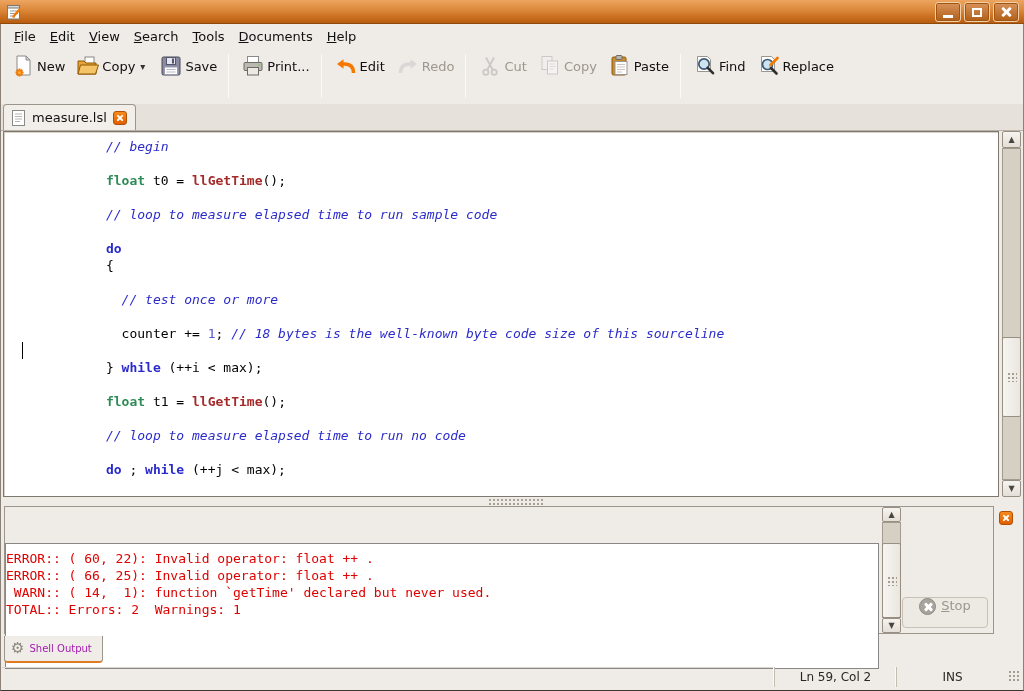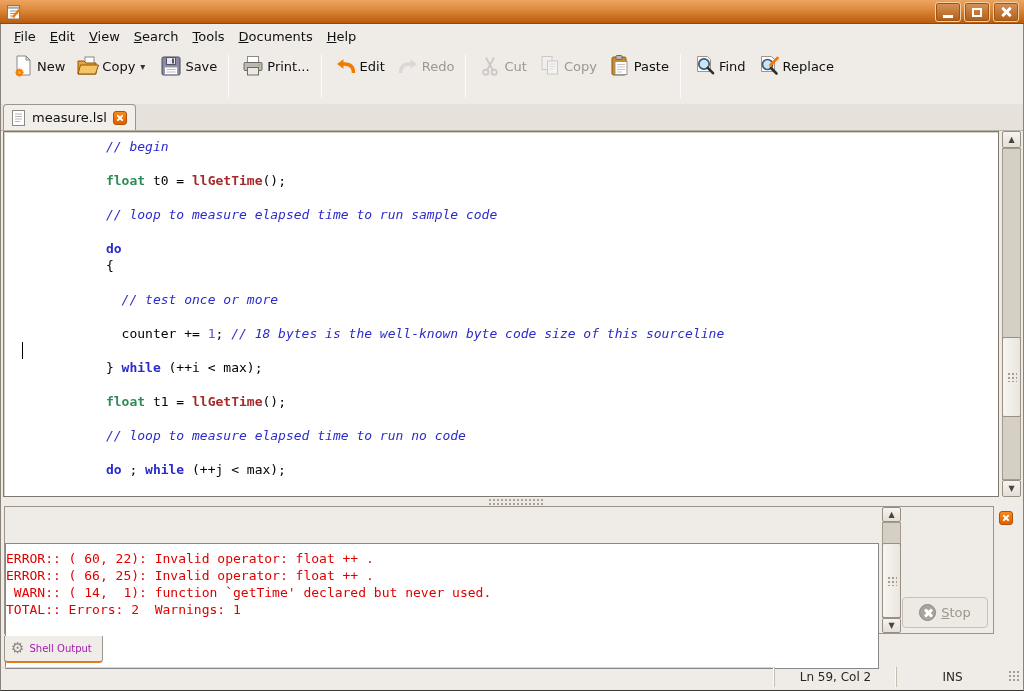--- a/index.html
+++ b/index.html
@@ -113,21 +113,21 @@
     padding:6px 0 0 0; overflow:hidden;
     font-family:"DejaVu Sans Mono","Liberation Mono",monospace; font-size:13px; line-height:17px; white-space:pre;margin-top:36px;
   }
   .seg-e { color:#E00000; }
   .seg-x1 { color:#000; font-style:italic; }
   .seg-x2 { color:#8b5cf6; font-weight:bold; }
   .vscroll.pn { left:876px; top:0; height:126px; }
   .stop-btn {
     position:absolute; right:5px; bottom:5px; width:86px; height:31px;
     background:#EDE9E3; border:1px solid #c7c1b8; border-radius:4px;
-    display:flex; align-items:center; justify-content:center; gap:5px;
+    display:flex; justify-content:center; gap:5px;
   }
   .stop-btn .stop-label { font-size:13px; color:#9d978e; }
   .stop-btn .stop-label::first-letter { text-decoration:underline; }
   .stop-icon { width:17px; height:17px; border-radius:50%; background:#A8A49D; border:1px solid #8d8983; position:relative; }
   .stop-icon::before,.stop-icon::after { content:""; position:absolute; left:7px; top:3px; width:3px; height:10px; background:#fff; border-radius:1px; }
   .stop-icon::before { transform:rotate(45deg); } .stop-icon::after { transform:rotate(-45deg); }
   .panel-close { position:absolute; left:998px; top:511px; }
 
   
   .bottom-tabstrip { position:absolute; left:0; top:634px; width:100%; height:30px; }

